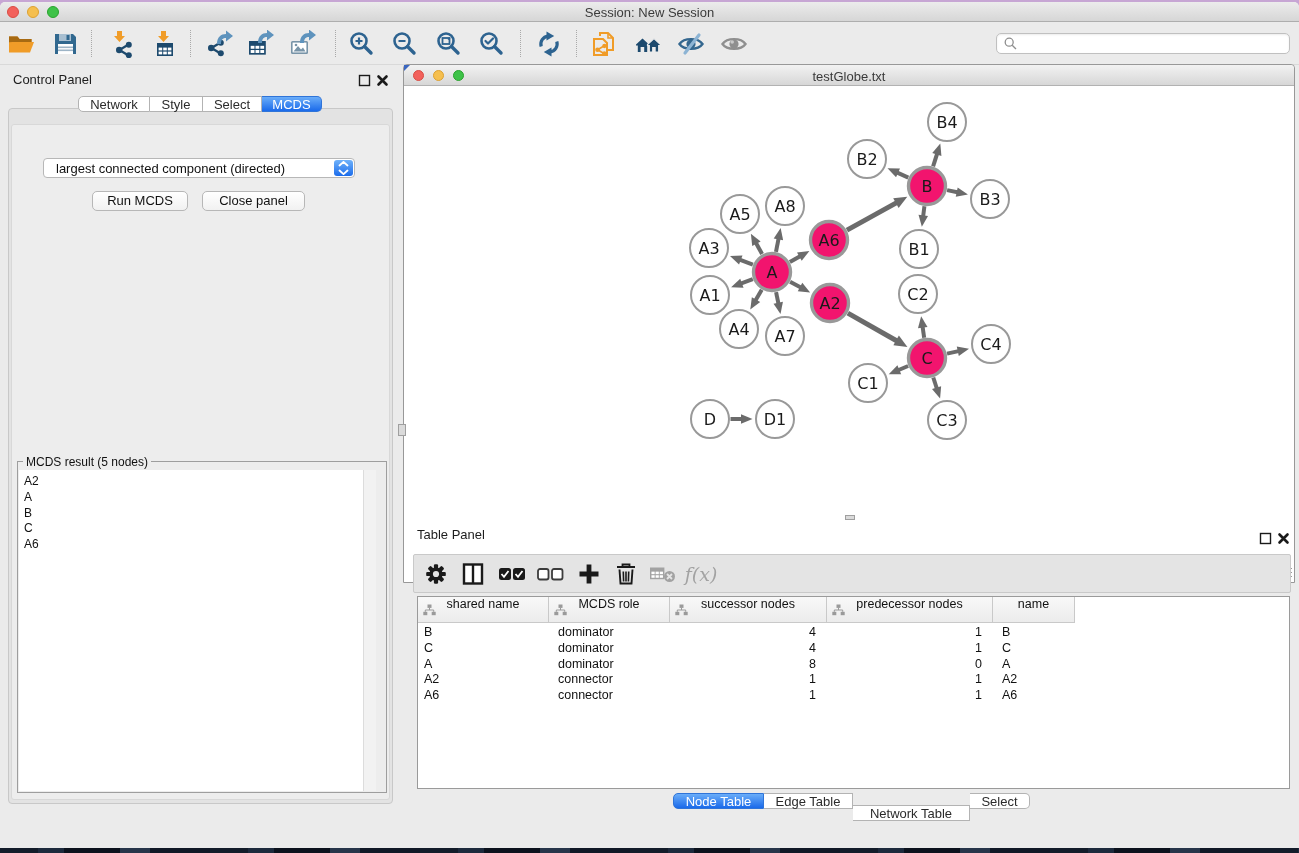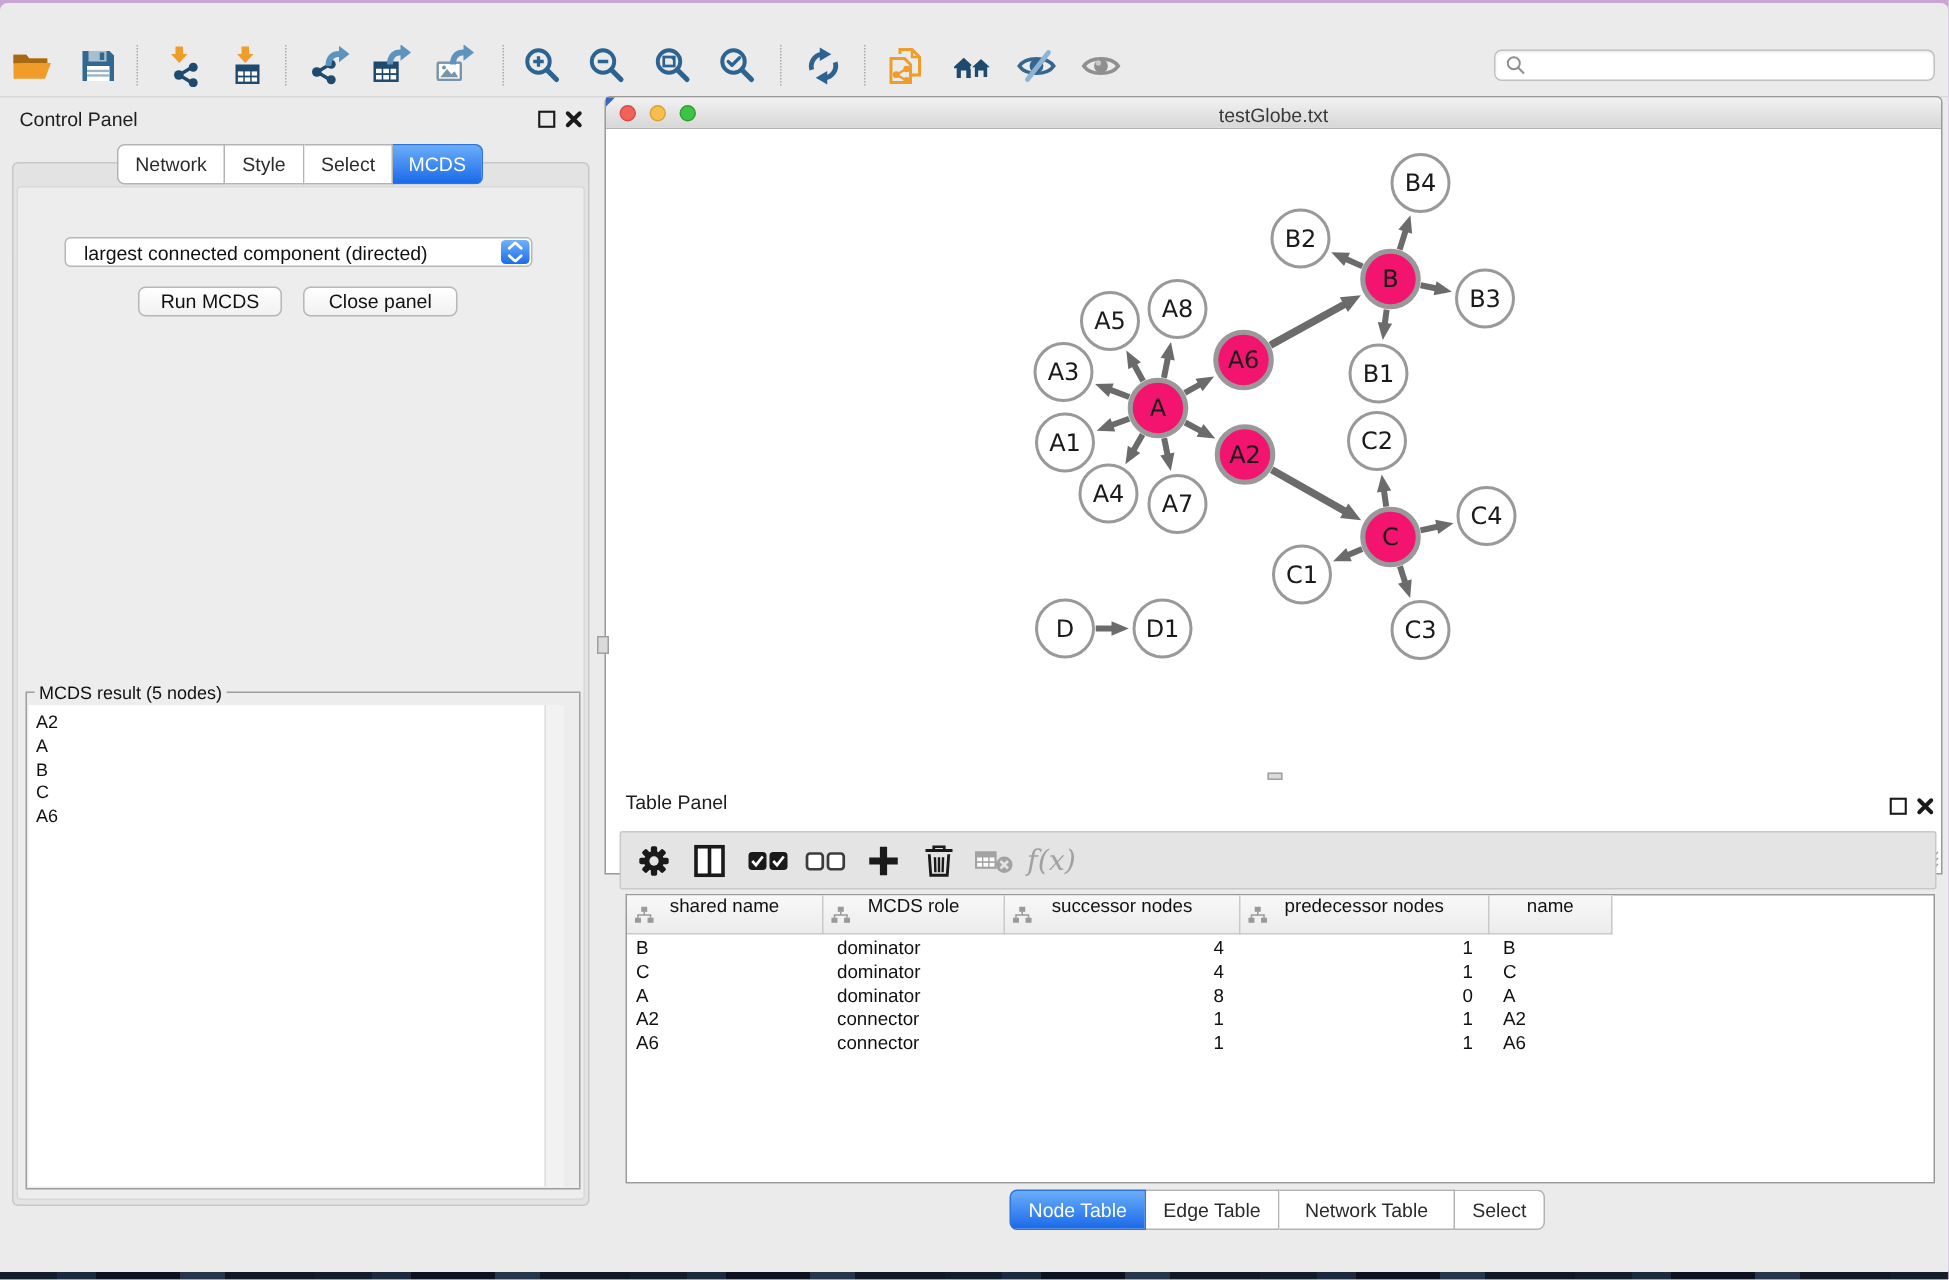--- a/index.html
+++ b/index.html
@@ -48,21 +48,21 @@
   #cp-title { left:13px; top:8px; font-size:13px; color:#1d1d1d; }
   .panel-ctl { position:absolute; top:9px; width:13px; height:13px; }
   #cp-float { left:358px; } #cp-close { left:376px; }
   #cp-outer { left:8px; top:44px; width:385px; height:696px; background:#e3e3e3;
     border:1px solid #c8c8c8; border-radius:4px; }
   #cp-inner { left:11px; top:60px; width:379px; height:676px; background:#ededed;
     border:1px solid #d8d8d8; border-radius:3px; }
 
   
   .seg-wrap { position:absolute; display:flex; }
-  .seg { height:27px; background:#fff; border:1px solid #b3b3b3; border-left:none;
+  .seg { height:16px; background:#fff; border:1px solid #b3b3b3; border-left:none;
     font-size:13px; color:#2b2b2b; display:flex; align-items:center; justify-content:center; }
   .seg:first-child { border-left:1px solid #b3b3b3; border-radius:5px 0 0 5px; }
   .seg:last-child { border-radius:0 5px 5px 0; }
   .seg.sel { background:linear-gradient(#6aadf9,#1a6aea); color:#fff; border-color:#2f74d8; }
   #cp-tabs { left:78px; top:32px; }
 
   #opt-label { left:0; top:73px; width:400px; text-align:center; font-size:13px; color:#111; }
   #opt-select { left:43px; top:94px; width:312px; height:20px; background:#fff;
     border:1px solid #b7b7b7; border-radius:4px; }
   #opt-select .val { position:absolute; left:12px; top:2px; font-size:13px; color:#111; }
@@ -138,20 +138,26 @@
   #memory-label { font-size:11.5px; color:#111; margin-left:7px; }
 </style>
 </head>
 <body>
 
 <div id="wall-top" class="abs"></div>
 <div id="wall-bottom" class="abs"></div>
 
 <div id="app" class="abs">
 
+  <div id="titlebar" class="abs">
+    <div class="tl red abs"></div>
+    <div class="tl yellow abs"></div>
+    <div class="tl green abs"></div>
+    <div id="app-title" class="abs">Session: New Session</div>
+  </div>
 
   <div id="toolbar" class="abs">
     <div id="search-box" class="abs">
       <svg width="13" height="13" viewBox="0 0 13 13">
           <circle cx="5.2" cy="5.2" r="4" fill="none" stroke="#8e8e8e" stroke-width="1.3"></circle>
           <line x1="8.2" y1="8.2" x2="12" y2="12" stroke="#8e8e8e" stroke-width="1.3"></line>
         </svg>
     </div>
   <div class="tbtn" style="left: 6px;">
         <svg width="28" height="28" viewBox="0 0 28 28">
@@ -682,19 +688,19 @@
               <div class="tp-cell" style="left: 140px;">connector</div>
               <div class="tp-cell" style="left: 252px; width: 146px; text-align: right;">1</div>
               <div class="tp-cell" style="left: 409px; width: 155px; text-align: right;">1</div>
               <div class="tp-cell" style="left: 584px;">A6</div>
             </div>
           </div>
       </div>
       <div id="tp-tabs" class="seg-wrap">
           <div class="seg sel" style="width: 91px;">Node Table</div>
           <div class="seg" style="width: 89px;">Edge Table</div>
-          <div class="seg" style="width: 117px;">Network Table</div>
+          <div class="seg" style="width: 117px; margin-top: 12px;">Network Table</div>
           <div class="seg" style="width: 60px;">Select</div>
         </div>
     </div>
   </div>
 
 </div>
 
 </body></html>

